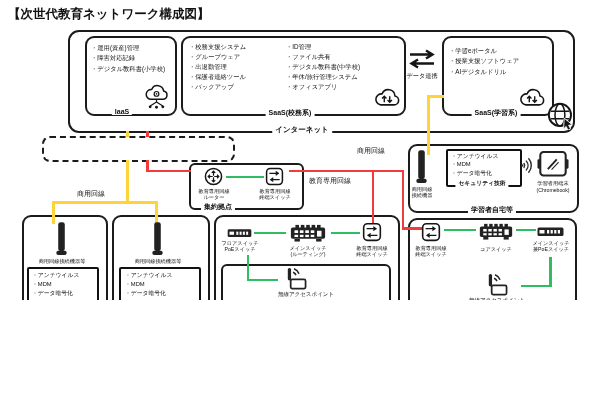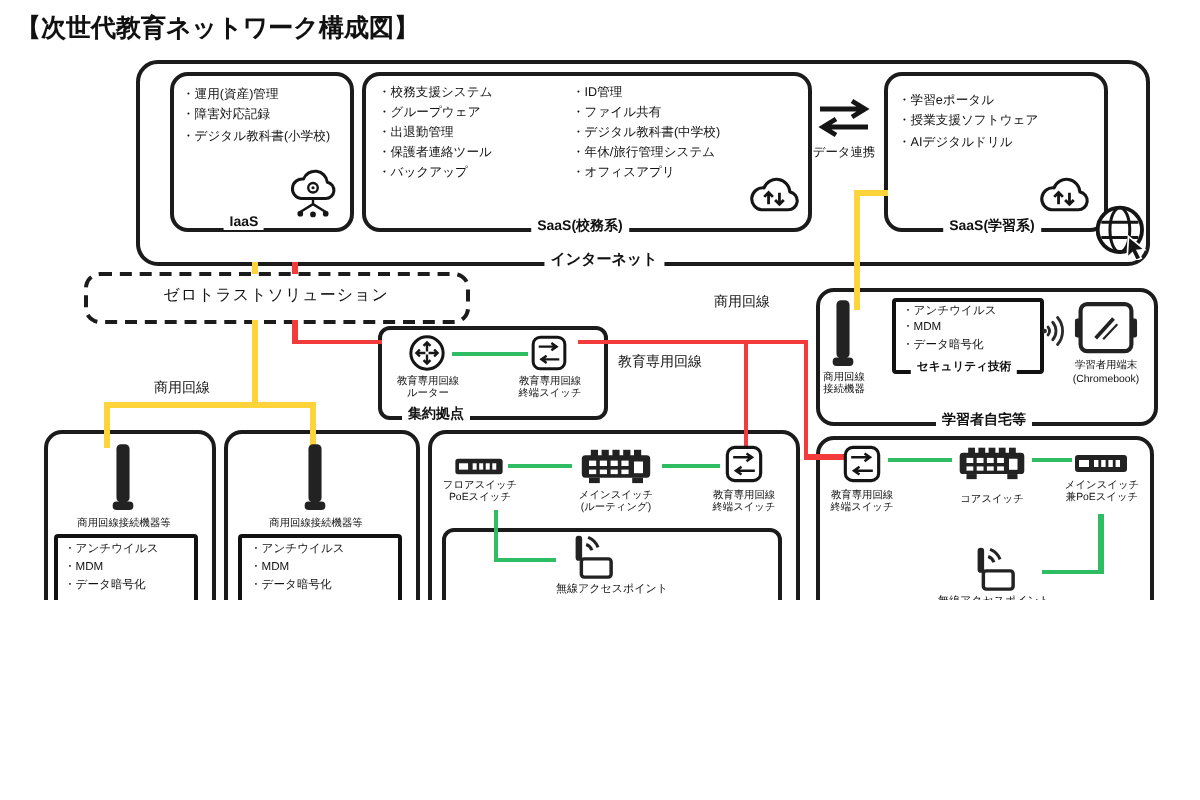--- a/index.html
+++ b/index.html
@@ -176,21 +176,20 @@
     <div>・学習eポータル</div>
     <div>・授業支援ソフトウェア</div>
     <div>・AIデジタルドリル</div>
   </div>
   <svg class="ic" style="left:518px;top:85px;width:28px;height:25px;">
       <use href="#i-cloud"></use>
     </svg>
   <div class="tag" style="left:496px;top:108px;font-size:7px;">SaaS(学習系)</div>
 
   <div class="dashedbox" style="left:42px;top:136px;width:189px;height:22px;"></div>
-  <div class="lbl c" style="left:138px;top:142px;font-size:8px;letter-spacing:.5px;">ゼロトラストソリューション</div>
 
   <div class="box" style="left:189px;top:163px;width:111px;height:43px;border-radius:6px;"></div>
   <svg class="ic" style="left:204px;top:167px;width:19px;height:19px;">
       <use href="#i-router"></use>
     </svg>
   <div class="lbl c" style="left:214px;top:187.5px;font-size:5.2px;line-height:1.2;">
     <div>教育専用回線</div>
     <div>ルーター</div>
   </div>
   <svg class="ic" style="left:265px;top:167px;width:19px;height:19px;">

